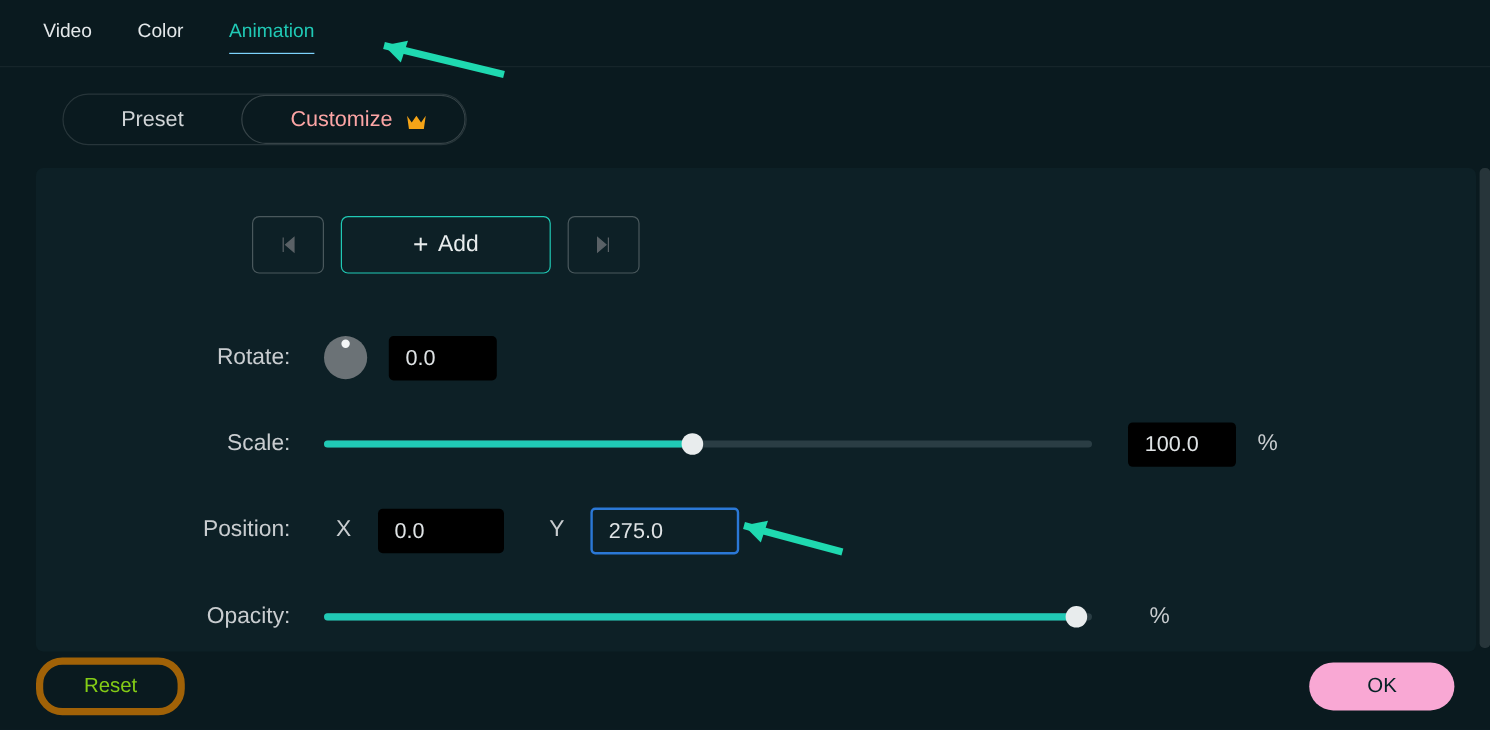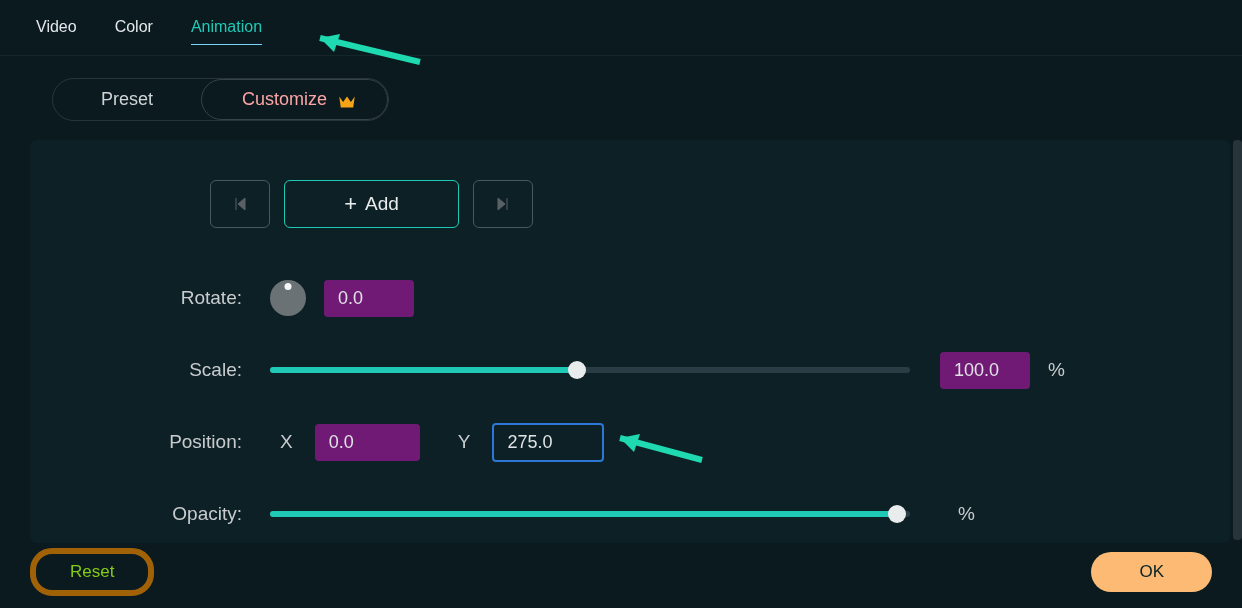--- a/index.html
+++ b/index.html
@@ -123,33 +123,33 @@
   .rotate-knob::before {
     content: "";
     position: absolute;
     top: 3px; left: 50%;
     transform: translateX(-50%);
     width: 7px; height: 7px;
     background: #f5f7f8;
     border-radius: 50%;
   }
   .val-input {
-    background: #701a75;
+    background: #000000;
     border: none;
     border-radius: 4px;
     color: #dfe3e5;
     font-size: 18px;
     padding: 8px 14px;
     width: 90px;
     outline: none;
   }
   .val-input.focused {
     border: 2px solid #2b78d6;
     background: #0d2026;
-    width: 112px;
+    width: 124px;
     padding: 7px 13px;
   }
   .slider {
     position: relative;
     height: 6px;
     background: #2a3d44;
     border-radius: 3px;
     flex: 1;
     margin-right: 30px;
     cursor: pointer;
@@ -190,21 +190,21 @@
   .reset-btn {
     border: 6px solid #a16207;
     background: transparent;
     color: #84cc16;
     font-size: 17px;
     padding: 8px 34px;
     border-radius: 22px;
     cursor: pointer;
   }
   .ok-btn {
-    background: #fdba74;
+    background: #f9a8d4;
     border: none;
     color: #052226;
     font-size: 17px;
     font-weight: 500;
     padding: 10px 48px;
     border-radius: 22px;
     cursor: pointer;
   }
   .arrow {
     position: absolute;

